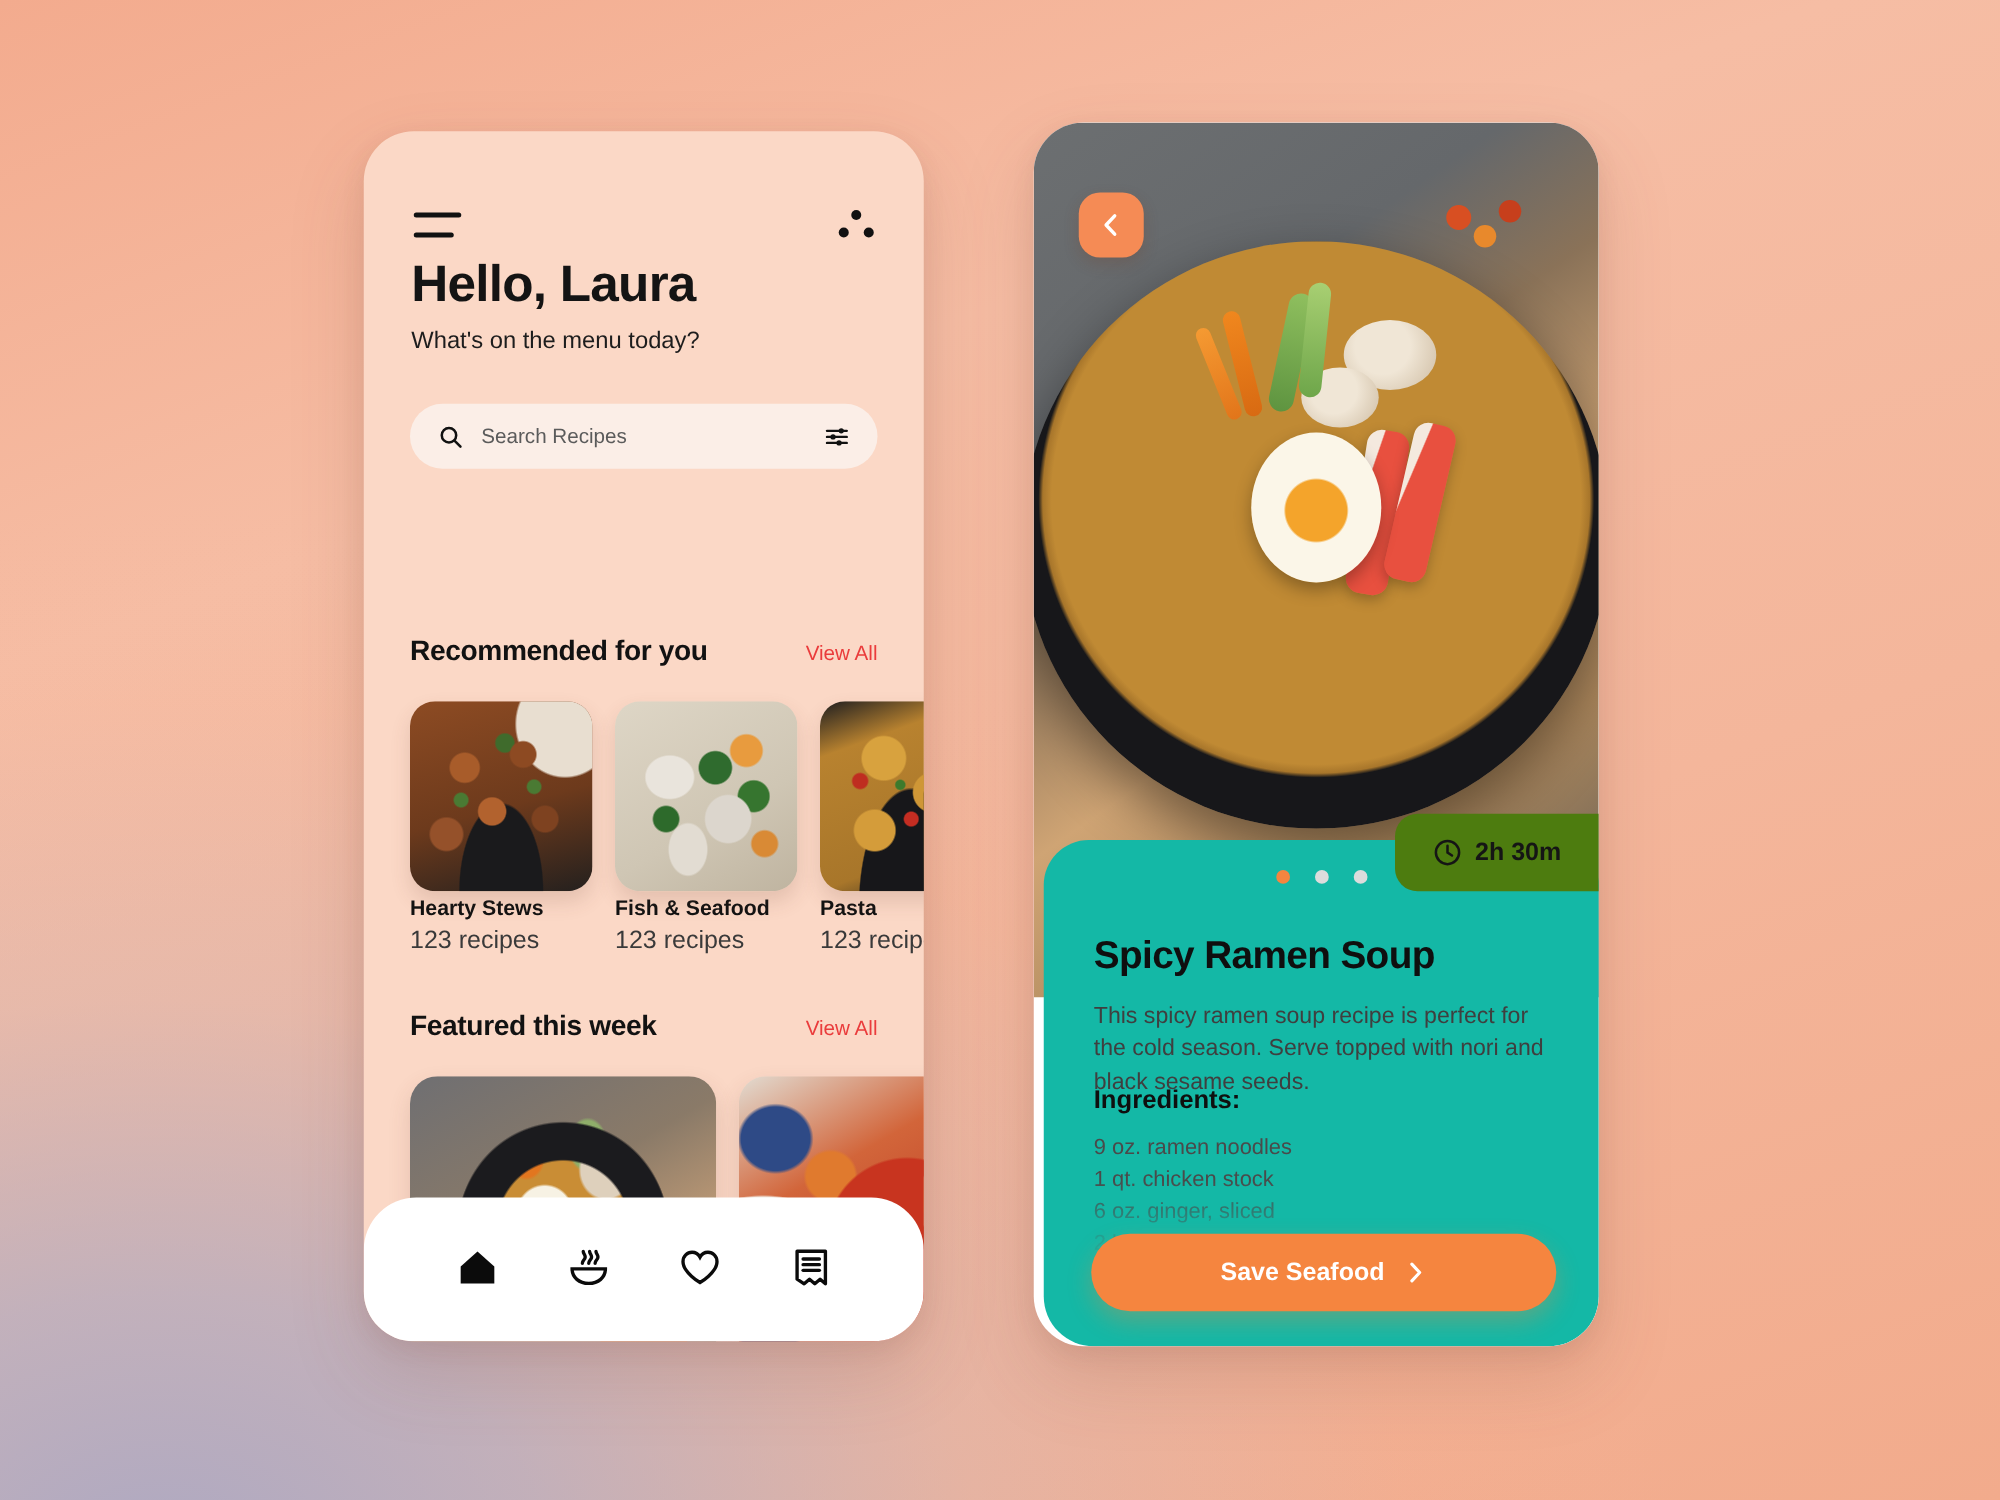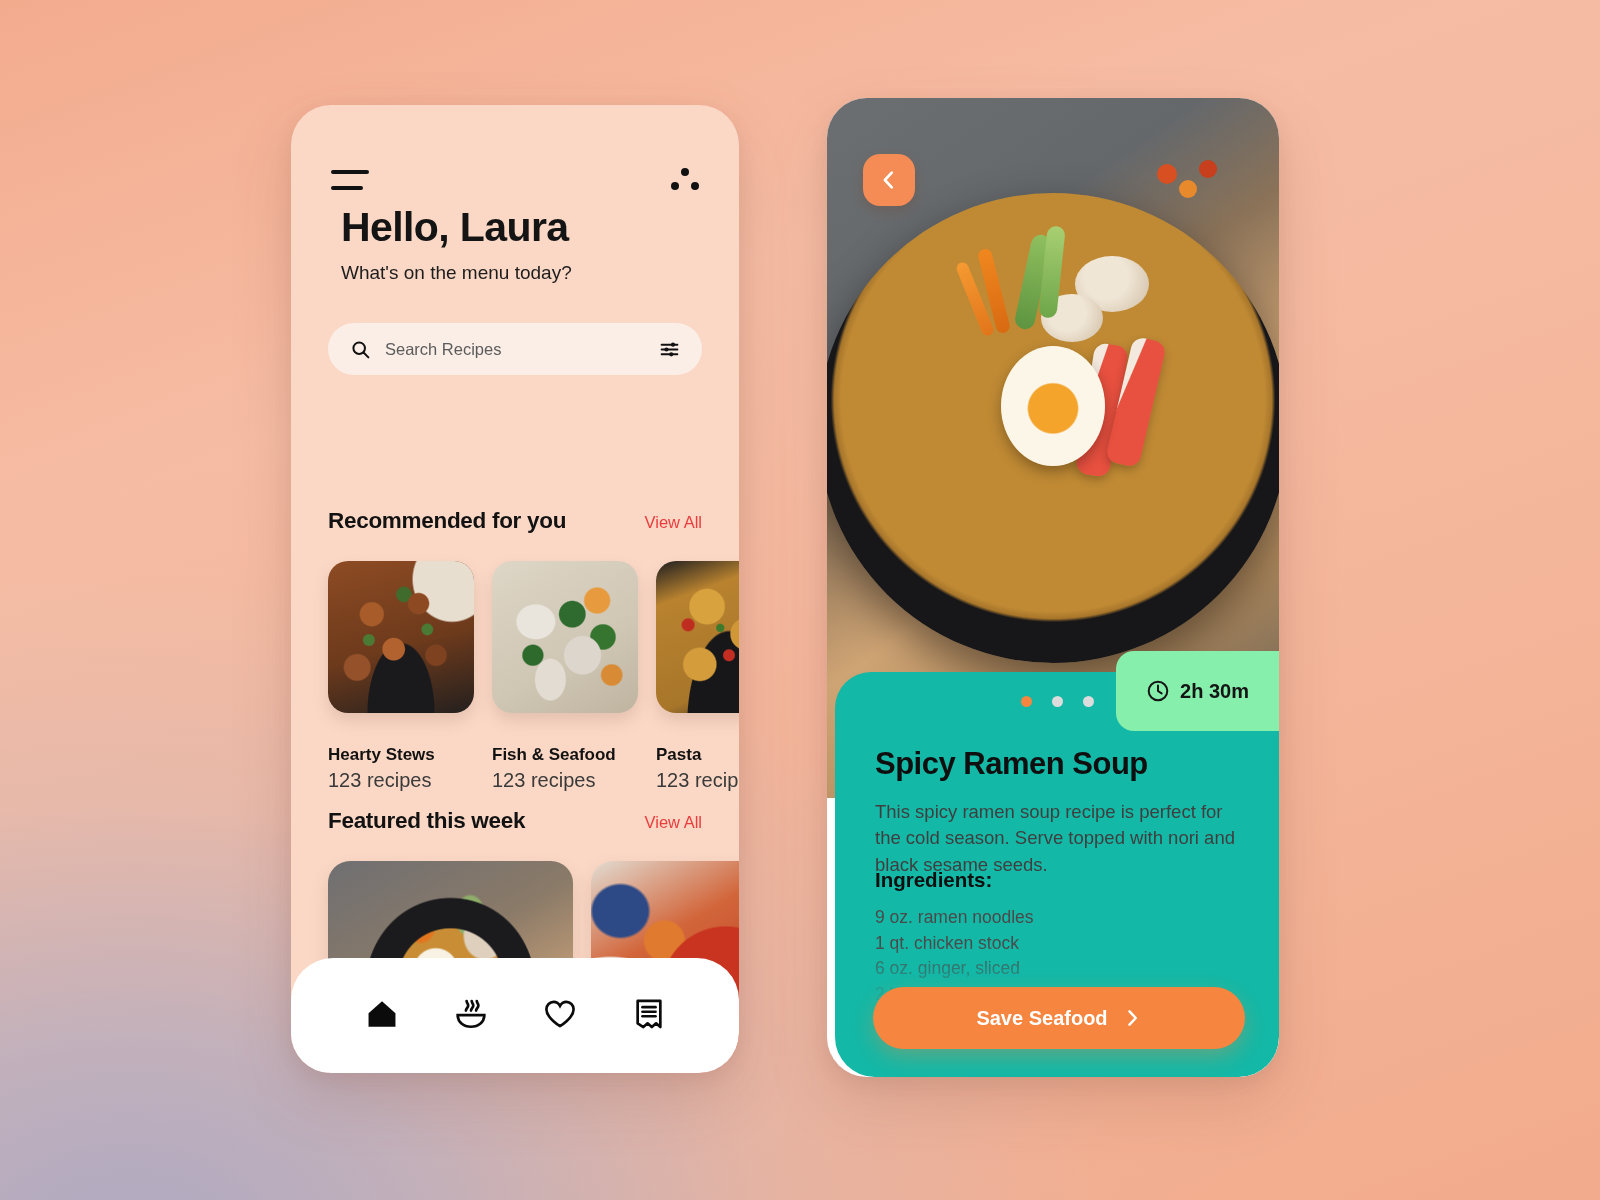--- a/index.html
+++ b/index.html
@@ -35,21 +35,21 @@
   .hamburger i { display: block; height: 4px; background: #111; border-radius: 2px; }
   .hamburger i:nth-child(1) { width: 38px; }
   .hamburger i:nth-child(2) { width: 32px; }
 
   .tri-dots { position: relative; width: 28px; height: 24px; cursor: pointer; }
   .tri-dots span { position: absolute; width: 8px; height: 8px; border-radius: 50%; background: #111; }
   .tri-dots span:nth-child(1) { left: 10px; top: 0; }
   .tri-dots span:nth-child(2) { left: 0px;  top: 14px; }
   .tri-dots span:nth-child(3) { left: 20px; top: 14px; }
 
-  .greet { position: absolute; left: 38px; top: 100px; width: 380px; margin-left: 12px; }
+  .greet { position: absolute; left: 38px; top: 100px; width: 380px; }
   .greet h1 { font-size: 41px; font-weight: 700; color: #141414; letter-spacing: -0.6px; line-height: 1.1; }
   .greet p  { font-size: 19px; color: #1d1d1d; margin-top: 12px; font-weight: 400; }
 
   .searchbar {
     position: absolute; left: 37px; top: 218px; width: 374px; height: 52px;
     background: #fbeee7; border-radius: 26px; display: flex; align-items: center;
     padding: 0 22px; gap: 14px;
   }
   .searchbar .s-text { flex: 1; font-size: 16.5px; color: #5b5b5b; }
   .icon-sm { width: 21px; height: 21px; flex: none; }
@@ -63,21 +63,21 @@
   .sec-head h2 { font-size: 22.5px; font-weight: 700; color: #121212; letter-spacing: -0.3px; }
   .viewall { font-size: 16.5px; color: #ea3c3c; cursor: pointer; }
 
   .hrow { position: absolute; left: 37px; display: flex; gap: 18px; }
   #row-rec  { top: 456px; }
   #row-feat { top: 756px; }
 
   .cat-card { width: 146px; flex: none; }
   .cat-thumb { width: 146px; height: 152px; border-radius: 20px; overflow: hidden;
     box-shadow: 0 8px 16px rgba(110,70,55,0.16); position: relative; }
-  .cat-card h3 { font-size: 17px; font-weight: 700; color: #121212; margin-top: 32px; white-space: nowrap; }
+  .cat-card h3 { font-size: 17px; font-weight: 700; color: #121212; margin-top: 4px; white-space: nowrap; }
   .cat-card .cnt { font-size: 20px; color: #3a3a3a; margin-top: 4px; white-space: nowrap; }
 
   .feat-card { flex: none; width: 245px; }
   .feat-thumb { width: 245px; height: 250px; border-radius: 22px; overflow: hidden;
     box-shadow: 0 8px 18px rgba(110,70,55,0.16); position: relative; }
 
   .navbar {
     position: absolute; left: 0; bottom: 0; width: 100%; height: 115px;
     background: #fff; border-radius: 42px 42px 0 0;
     display: flex; align-items: flex-start; justify-content: space-around;
@@ -92,22 +92,22 @@
 
   
   .hero { position: absolute; left: 0; top: 0; width: 100%; height: 700px; overflow: hidden; }
   .backbtn {
     position: absolute; left: 36px; top: 56px; width: 52px; height: 52px;
     background: #f58b55; border-radius: 17px; display: flex; align-items: center;
     justify-content: center; cursor: pointer; z-index: 6;
     box-shadow: 0 5px 12px rgba(120,60,30,0.22);
   }
   .timer {
-    position: absolute; right: 0; top: 553px; width: 163px; height: 80px;
-    background: #86efac; border-radius: 18px 0 0 18px;
+    position: absolute; right: 0; top: 553px; width: 163px; height: 62px;
+    background: #4d7c0f; border-radius: 18px 0 0 18px;
     display: flex; align-items: center; justify-content: center; gap: 10px; z-index: 6;
   }
   .timer .t-text { font-size: 20px; font-weight: 700; color: #151515; }
 
   .sheet {
     position: absolute; left: 8px; top: 574px; width: 444px; bottom: 0;
     background: #14b8a6; border-radius: 36px 36px 40px 40px; z-index: 5; overflow: hidden;
   }
   .dots { position: absolute; left: 0; top: 24px; width: 100%;
     display: flex; justify-content: center; gap: 20px; }

